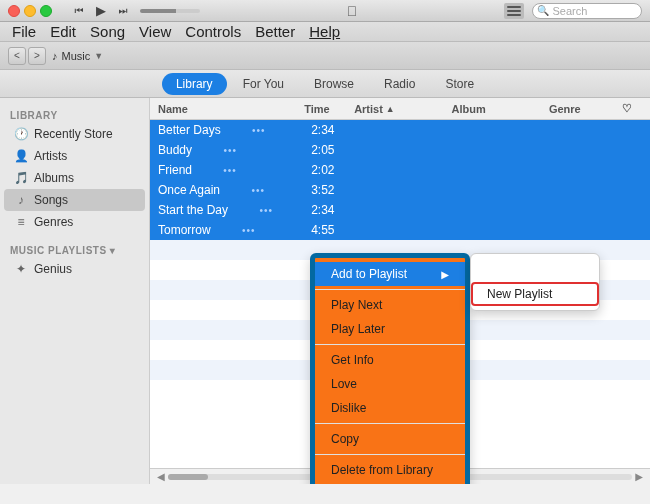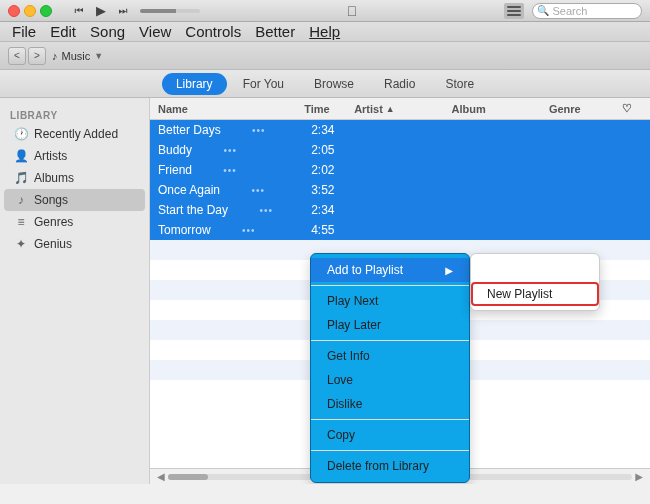--- a/index.html
+++ b/index.html
@@ -257,22 +257,22 @@
       color: #888;
       padding: 0 3px;
       cursor: pointer;
     }
 
     
     .context-menu {
       position: absolute;
       top: 155px;
       left: 160px;
-      background: #0ea5e9;
-      border: 1px solid #0369a1;
+      background: #f97316;
+      border: 5px solid #0369a1;
       border-radius: 6px;
       box-shadow: 0 4px 12px rgba(0,0,0,0.2);
       min-width: 160px;
       z-index: 100;
       padding: 4px 0;
     }
     .context-item {
       padding: 5px 16px;
       font-size: 12px;
       color: #222;
@@ -378,39 +378,40 @@
   <div class="tab">Radio</div>
   <div class="tab">Store</div>
 </div>
 
 <div class="main">
 
   <div class="sidebar">
     <div class="sidebar-section-title">Library</div>
     <div class="sidebar-item">
       <span class="sidebar-icon">🕐</span>
-      <span>Recently Added</span>
+      <span>Recently Store</span>
     </div>
     <div class="sidebar-item">
       <span class="sidebar-icon">👤</span>
       <span>Artists</span>
     </div>
     <div class="sidebar-item">
       <span class="sidebar-icon">🎵</span>
       <span>Albums</span>
     </div>
     <div class="sidebar-item active">
       <span class="sidebar-icon">♪</span>
       <span>Songs</span>
     </div>
     <div class="sidebar-item">
       <span class="sidebar-icon">≡</span>
       <span>Genres</span>
     </div>
 
+    <div class="sidebar-section-title" style="margin-top:8px;">Music Playlists ▾</div>
     <div class="sidebar-item">
       <span class="sidebar-icon">✦</span>
       <span>Genius</span>
     </div>
   </div>
 
   <div class="content">
 
     <div class="table-header">
       <div class="col-name">Name</div>

